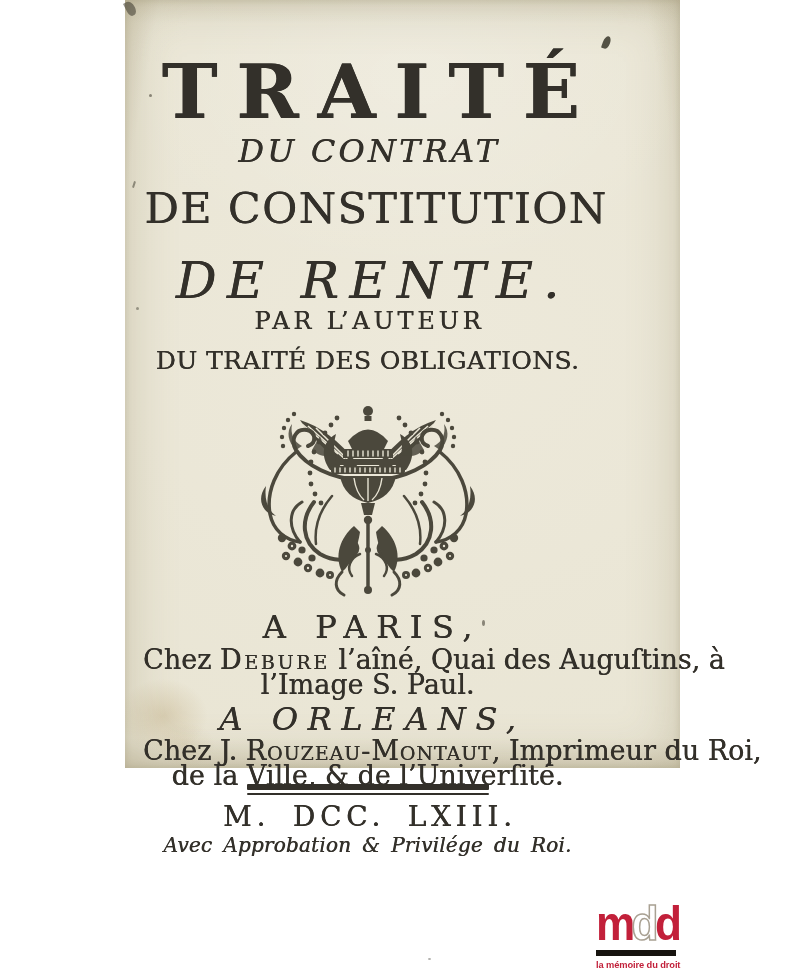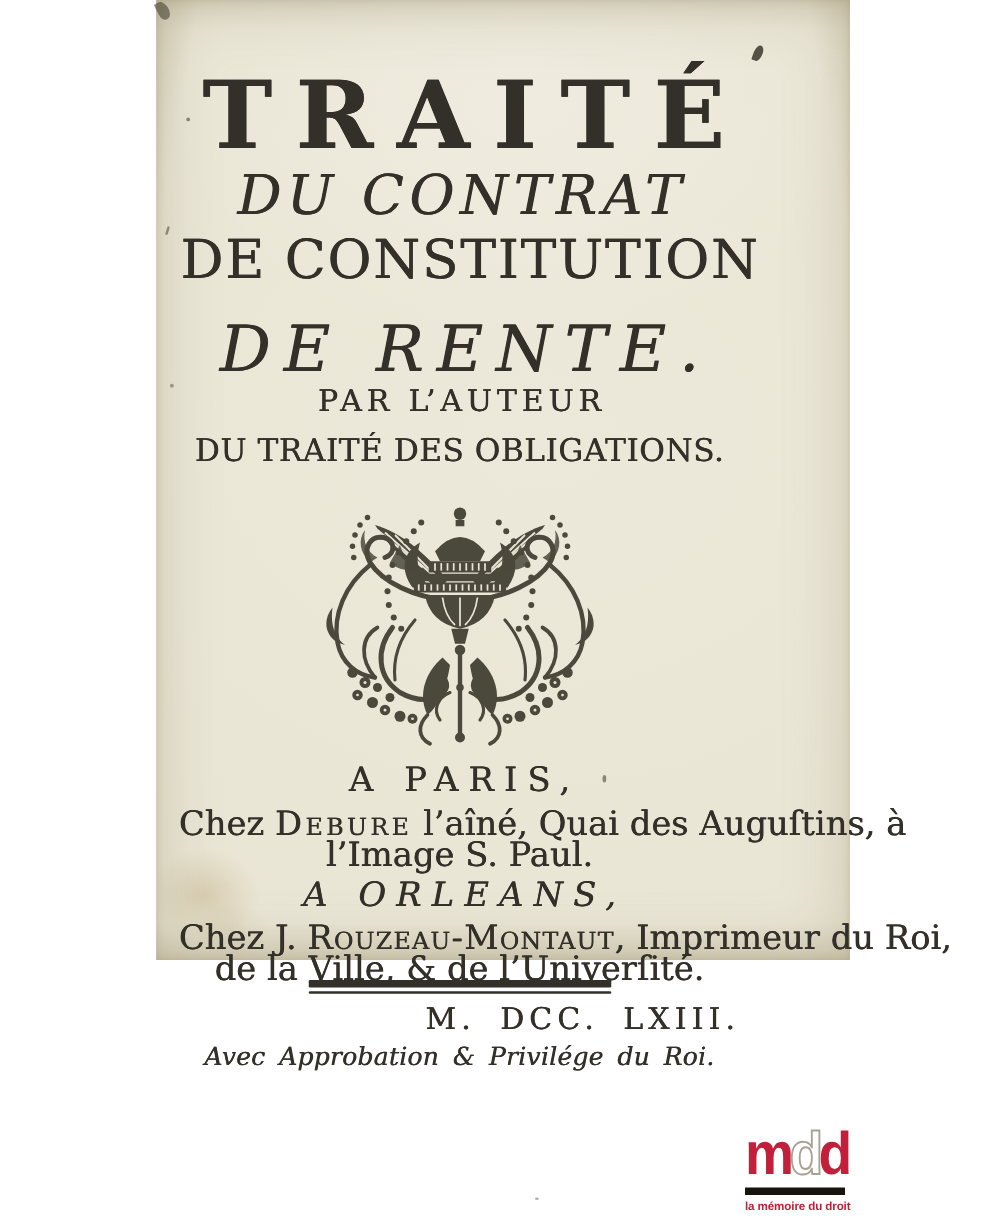--- a/index.html
+++ b/index.html
@@ -21,38 +21,38 @@
       linear-gradient(180deg, rgba(150,136,98,.14), rgba(150,136,98,0) 3%, rgba(150,136,98,0) 96%, rgba(140,126,88,.18));
     box-shadow: inset 0 0 52px rgba(138,124,84,.32), inset 0 0 7px rgba(120,108,74,.22);
     color:#33302a;
   }
   .tb{ 
     position:absolute;left:18px;right:88px;text-align:center;
     line-height:1;white-space:nowrap;
     text-shadow:0.35px 0 0 currentColor;
   }
   .t1{top:55px;font-size:75px;font-weight:bold;letter-spacing:.25em;text-indent:.25em;}
-  .t2{top:135px;font-size:44px;font-style:italic;letter-spacing:.10em;text-indent:.10em;}
+  .t2{top:135px;font-size:32px;font-style:italic;letter-spacing:.10em;text-indent:.10em;}
   .t3{top:187px;font-size:43px;letter-spacing:.03em;text-indent:.03em;}
   .t4{top:255px;font-size:51px;font-style:italic;letter-spacing:.20em;text-indent:.20em;}
   .b1{top:309px;font-size:24px;letter-spacing:.16em;text-indent:.16em;}
   .b2{top:348px;font-size:25px;letter-spacing:.015em;}
-  .city{font-size:27px;letter-spacing:.30em;text-indent:.30em;text-align:center;}
+  .city{font-size:32px;letter-spacing:.30em;text-indent:.30em;text-align:center;}
   .paris-city{top:611px;}
   .orleans-city{top:703px;font-style:italic;}
   .imprint{font-size:27px;line-height:25px;}
   .paris-imprint{top:647px;}
   .orleans-imprint{top:738px;}
   .sc{font-variant:small-caps;letter-spacing:.10em;}
   .sc2{font-variant:small-caps;letter-spacing:.035em;}
   .rulewrap{top:784px;}
   .rule{display:inline-block;width:242px;vertical-align:top;}
   .rule .thick{height:6px;background:#33302a;border-radius:1px;}
   .rule .thin{height:2px;background:#33302a;margin-top:3px;border-radius:1px;}
-  .date{top:803px;font-size:24px;letter-spacing:.17em;text-indent:.17em;word-spacing:.32em;text-align:right;}
+  .date{top:803px;font-size:28px;letter-spacing:.17em;text-indent:.17em;word-spacing:.32em;}
   .priv{top:835px;font-size:20px;font-style:italic;word-spacing:.22em;letter-spacing:.01em;}
   
   .orn{position:absolute;left:18px;right:88px;top:398px;text-align:center;}
   .orn svg{opacity:.90;}
   
   .speck{position:absolute;background:#3a372c;}
   .sp1{left:478px;top:36px;width:7px;height:13px;border-radius:60% 50% 55% 10%;transform:rotate(20deg);opacity:.85;}
   .sp2{left:24px;top:94px;width:3px;height:3px;border-radius:50%;opacity:.55;}
   .sp3{left:8px;top:181px;width:2px;height:7px;border-radius:2px;transform:rotate(18deg);opacity:.5;}
   .sp4{left:11px;top:307px;width:3px;height:3px;border-radius:50%;opacity:.45;}

